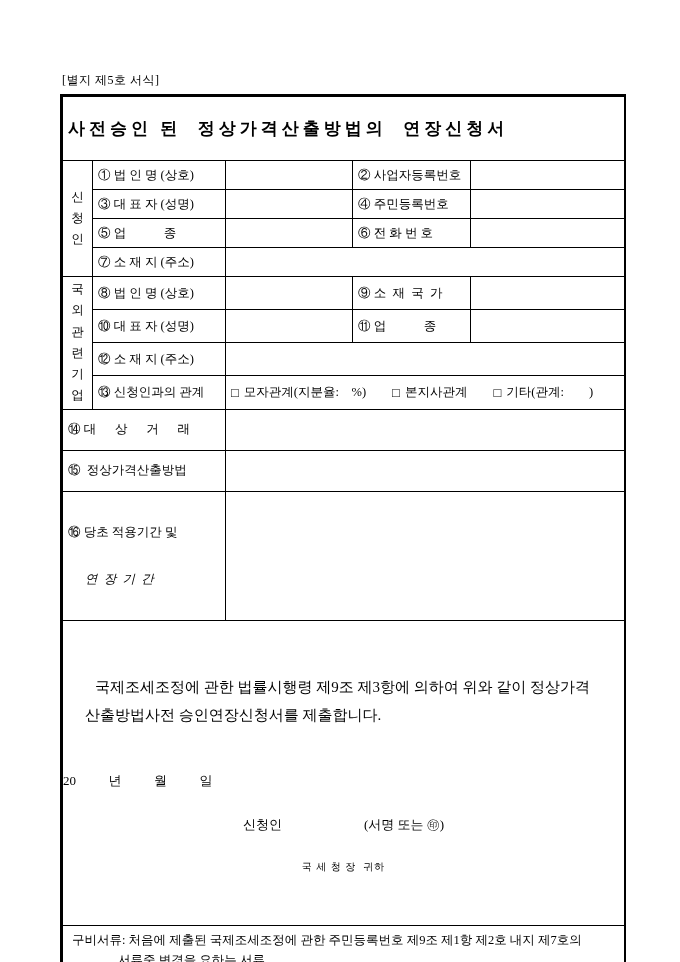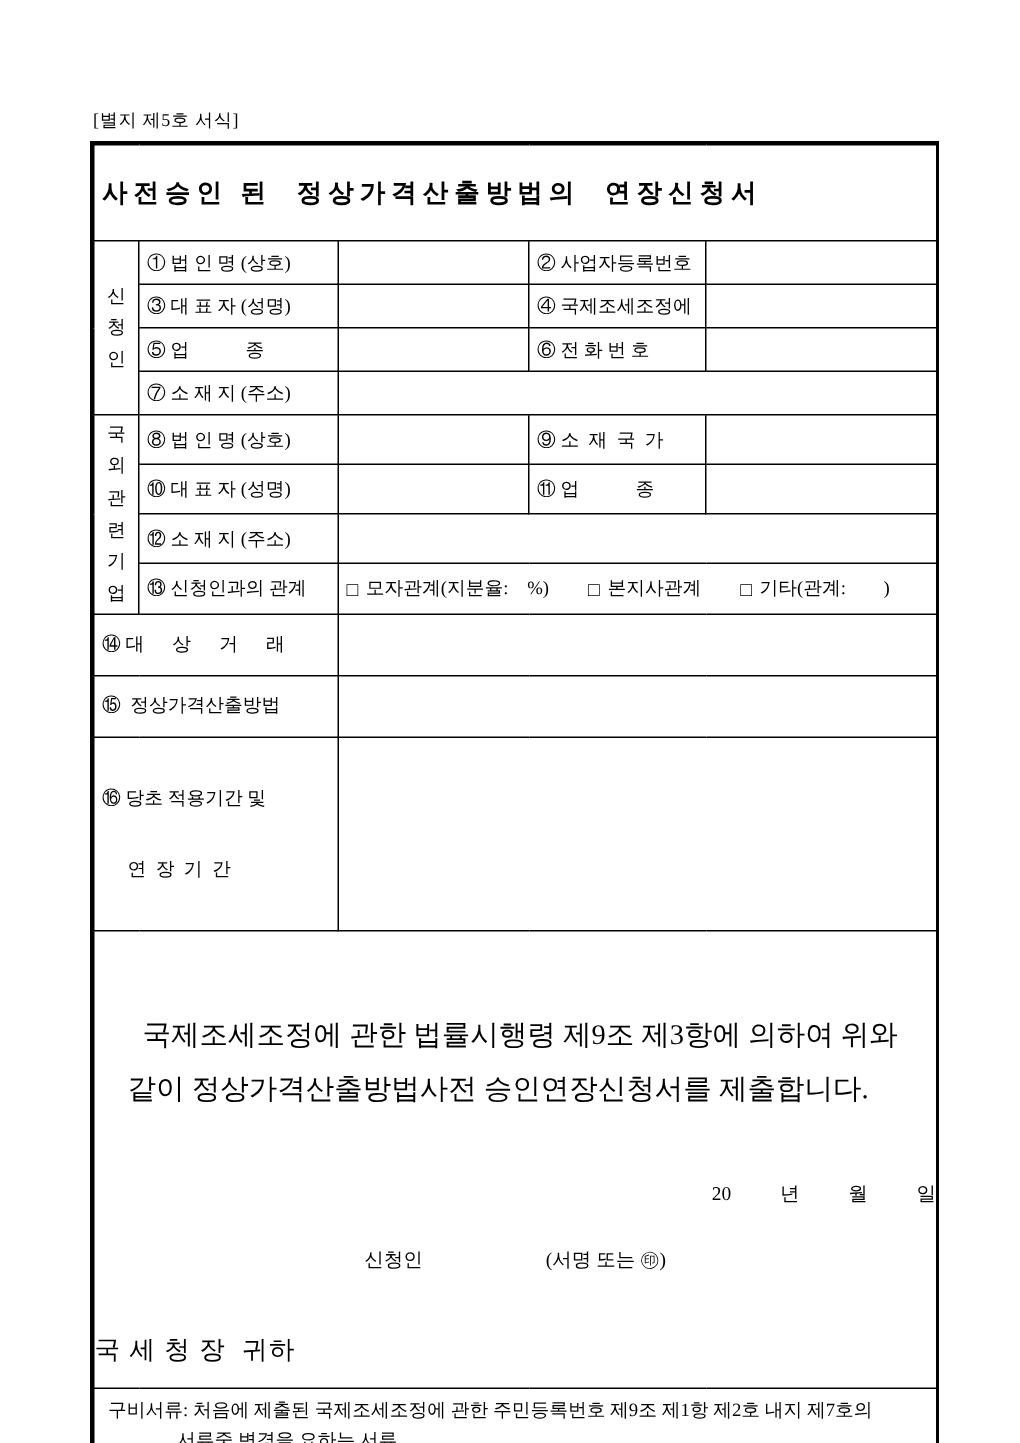--- a/index.html
+++ b/index.html
@@ -29,31 +29,31 @@
   tr.r-body td   { height:305px; vertical-align:top; padding:0; }
   tr.r-footer td { height:46px; vertical-align:middle; }
 
   .title-cell { text-align:left; }
   .title { font-size:17px; font-weight:bold; letter-spacing:4px; white-space:pre; }
 
   td.side { text-align:center; padding:0; }
   td.side div { line-height:1.7; font-size:12.5px; }
 
   td.lbl { white-space:pre; }
-  .period-line2 { padding-left:17px; white-space:pre; }
+  .period-line2 { padding-left:17px; white-space:pre;font-style:italic; }
 
   td.options-cell { padding-left:7px; }
   .options-row { display:flex; align-items:center; gap:26px; }
   .opt { display:inline-flex; align-items:center; gap:5px; white-space:pre; }
   .chk { font-size:13px; line-height:1; }
 
-  .statement { margin:52px 20px 0 22px; font-size:19px; line-height:1.9; text-indent:10px; }
-  .date-line { margin-top:42px; text-align:right; font-size:13px; white-space:pre; }
+  .statement { margin:52px 20px 0 22px; font-size:15px; line-height:1.9; text-indent:10px; }
+  .date-line { margin-top:42px; text-align:left; font-size:13px; white-space:pre; }
   .sign-line { margin-top:26px; display:flex; justify-content:center; gap:82px; font-size:13px; white-space:pre; }
-  .recipient { margin-top:39px; text-align:left; font-size:17px; white-space:pre; letter-spacing:1px; }
+  .recipient { margin-top:26px; text-align:center; font-size:10px; white-space:pre; letter-spacing:1px; }
 
   .footer-text { font-size:12.5px; line-height:1.65; padding:2px 4px; }
   .footer-line2 { padding-left:46px; }
 </style>
 </head>
 <body>
 
 <div class="page">
 
   <div class="form-note">[별지 제5호 서식]</div>
@@ -82,21 +82,21 @@
             <div>인</div>
           </td>
           <td class="lbl">① 법 인 명 (상호)</td>
           <td class="val"></td>
           <td class="lbl">② 사업자등록번호</td>
           <td class="val"></td>
         </tr>
         <tr class="r-std">
           <td class="lbl">③ 대 표 자 (성명)</td>
           <td class="val"></td>
-          <td class="lbl">④ 국제조세조정에</td>
+          <td class="lbl">④ 주민등록번호</td>
           <td class="val"></td>
         </tr>
         <tr class="r-std">
           <td class="lbl">⑤ 업            종</td>
           <td class="val"></td>
           <td class="lbl">⑥ 전 화 번 호</td>
           <td class="val"></td>
         </tr>
         <tr class="r-std">
           <td class="lbl">⑦ 소 재 지 (주소)</td>

